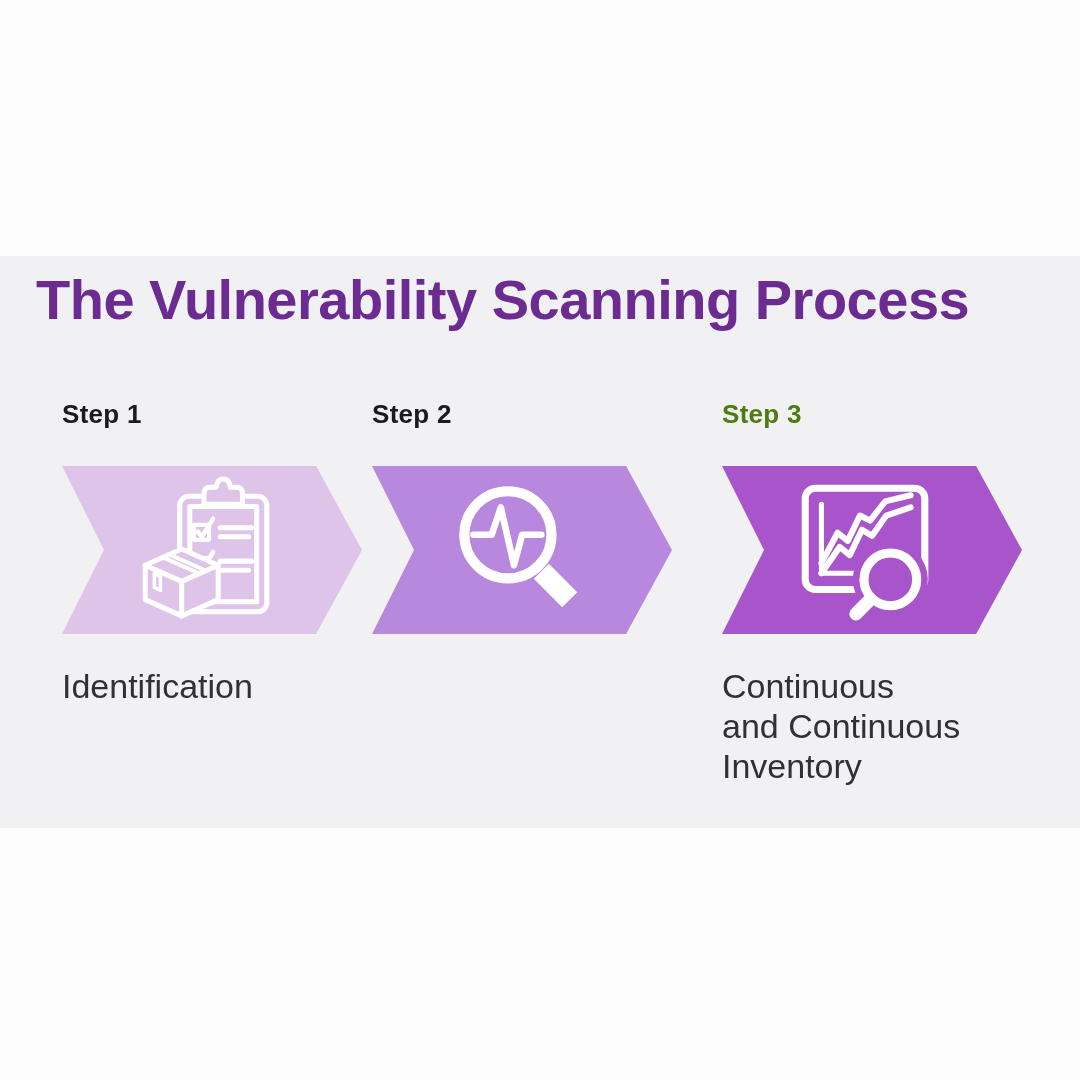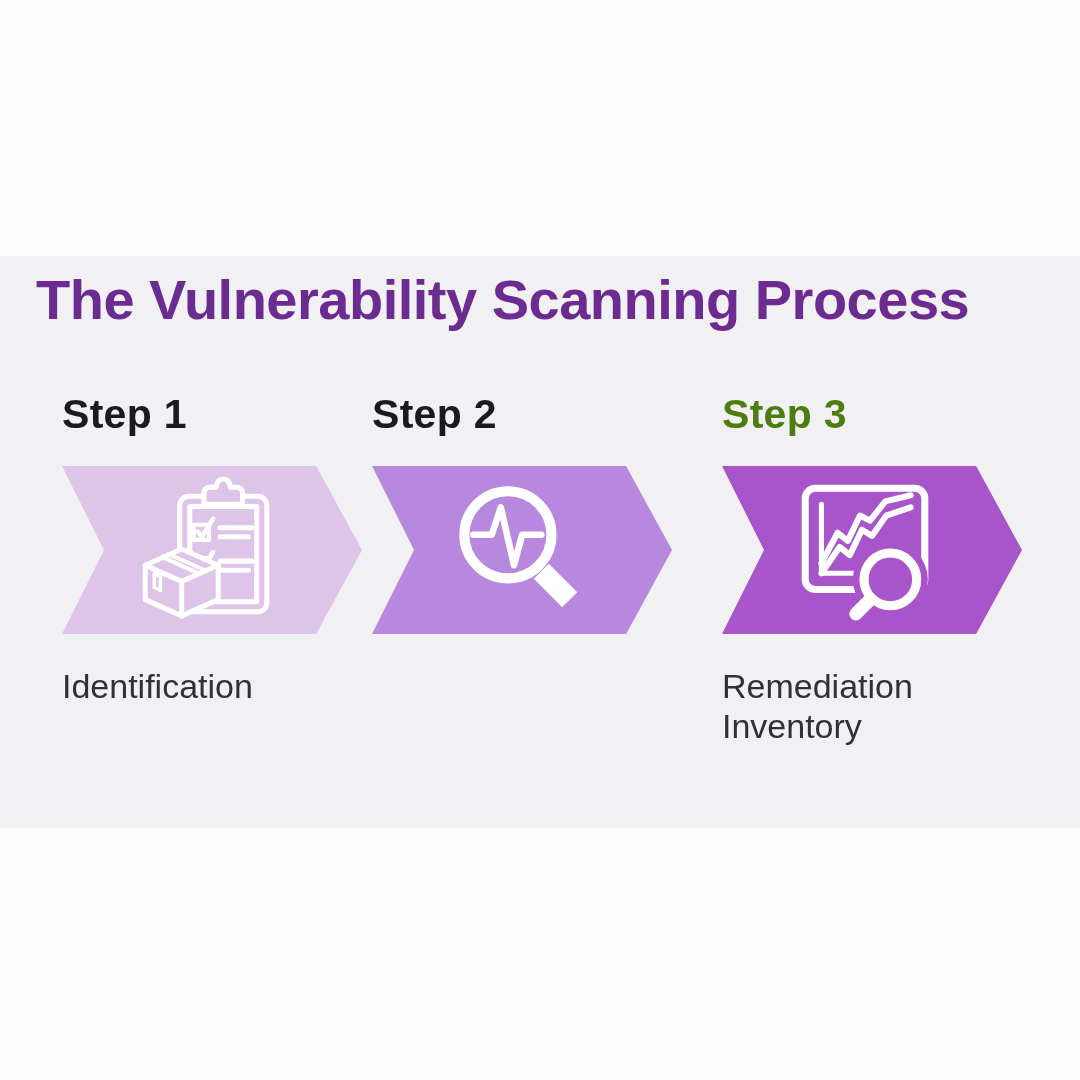--- a/index.html
+++ b/index.html
@@ -21,21 +21,21 @@
     font-size:56px;font-weight:600;letter-spacing:-0.5px;line-height:1.15;
     white-space:nowrap;
   }
   .col{
     position:absolute;top:394px;width:300px;
   }
   .col.c1{left:62px}
   .col.c2{left:372px}
   .col.c3{left:722px}
   .step-label{
-    font-size:41px;font-weight:700;line-height:40px;letter-spacing:0.3px;
+    font-size:26px;font-weight:700;line-height:40px;letter-spacing:0.3px;
   }
   .arrow{
     margin-top:32px;width:300px;height:168px;
     clip-path:polygon(0% 0%, 84.7% 0%, 100% 50%, 84.7% 100%, 0% 100%, 14% 50%);
     display:flex;align-items:center;justify-content:center;
   }
   .arrow svg{width:152px;height:152px;margin-right:14px;display:block;}
   .desc{
     margin-top:32px;font-size:34px;font-weight:400;line-height:40px;
   }
@@ -110,18 +110,19 @@
           <polyline points="32,98 50,72 60,80 72,55 82,61 96,41 120,33" stroke-width="6"></polyline>
           <circle cx="100" cy="104" r="37" fill="var(--arrow-color)" stroke="none"></circle>
           <line x1="78" y1="126" x2="60" y2="143" stroke="var(--arrow-color)" stroke-width="24"></line>
           <circle cx="100" cy="104" r="26" stroke-width="9"></circle>
           <line x1="80" y1="124" x2="66" y2="138" stroke-width="13"></line>
         </g>
       </svg>
     </div>
 
     <div class="desc" style="color: rgb(47, 49, 52);">
-      <span>Remediation</span>
+      <span>Continuous</span>
+      <span>and Continuous</span>
       <span>Inventory</span>
     </div>
   </div>
 
 </div>
 
 </body></html>

